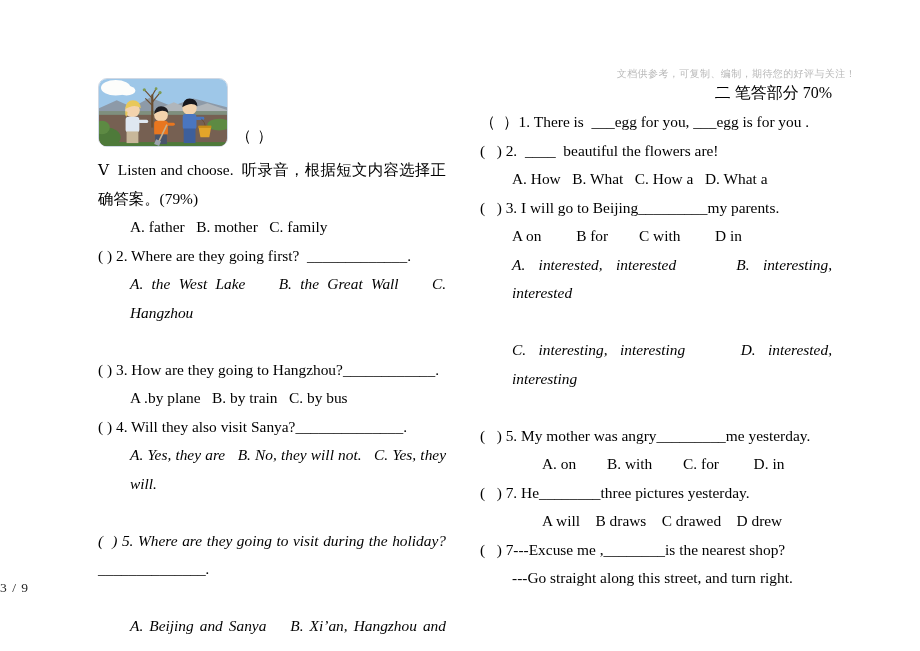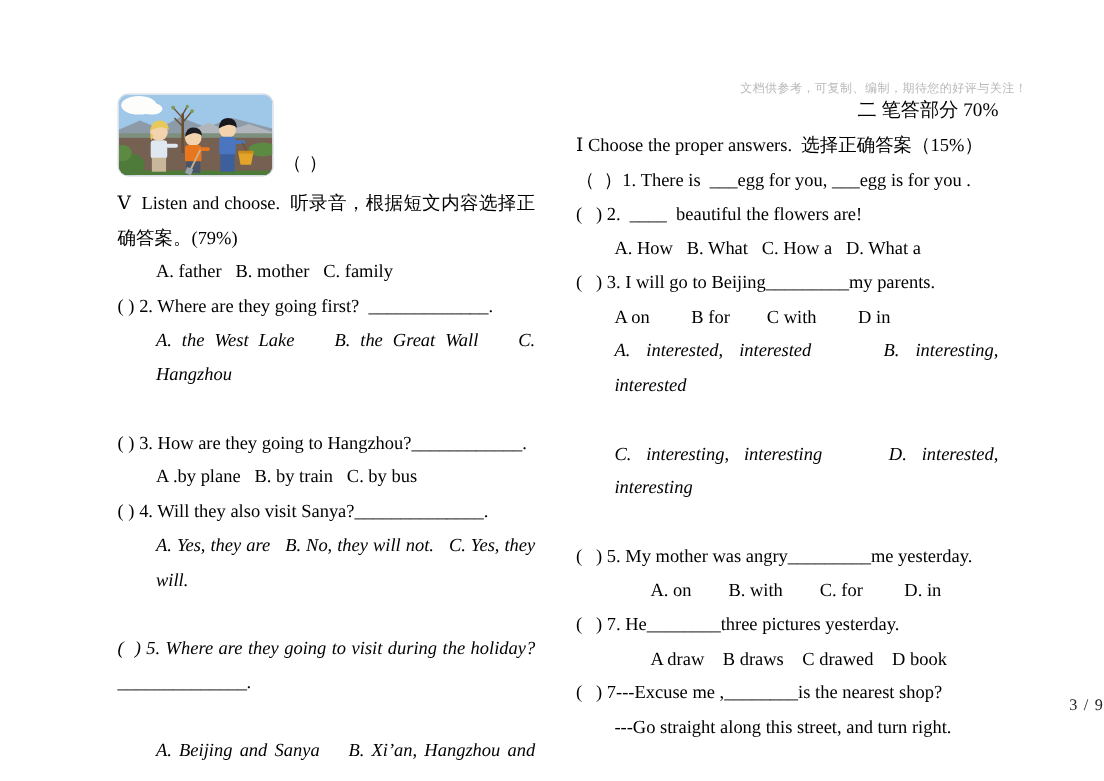--- a/index.html
+++ b/index.html
@@ -91,21 +91,21 @@
     font-size: 15.4px;
     letter-spacing: 1px;
   }
 
   
   .footer {
     position: absolute;
     left: 0;
     right: 0;
     top: 580px;
-    text-align: right;
+    text-align: left;
     font-size: 13.5px;
     color: #222;
     letter-spacing: 1px;
   }
 </style>
 </head>
 <body>
 
 <div class="watermark">文档供参考，可复制、编制，期待您的好评与关注！</div>
 
@@ -183,37 +183,36 @@
     <div class="line ind1 just">A. Yes, they are   B. No, they will not.   C. Yes, they will.</div>
 
     <div class="line just">(  ) 5. Where are they going to visit during the holiday?______________.</div>
     <div class="line ind1 just">A. Beijing and Sanya    B. Xi’an, Hangzhou and</div>
 
   </div>
 
   <div class="col col-right">
 
     <div class="heading">二  笔答部分 70%</div>
-    <div class="line">Ⅰ Choose the proper answers.  选择正确答案（15%）</div>
 
     <div class="line">（  ）1. There is  ___egg for you, ___egg is for you .</div>
 
     <div class="line">(   ) 2.  ____  beautiful the flowers are!</div>
     <div class="line ind1">A. How   B. What   C. How a   D. What a</div>
 
     <div class="line">(   ) 3. I will go to Beijing_________my parents.</div>
     <div class="line ind1">A on         B for        C with         D in</div>
 
     <div class="line ind1 just">A.  interested,  interested         B.  interesting, interested</div>
     <div class="line ind1 just">C.  interesting,  interesting         D.  interested, interesting</div>
 
     <div class="line">(   ) 5. My mother was angry_________me yesterday.</div>
     <div class="line ind2">A. on        B. with        C. for         D. in</div>
 
     <div class="line">(   ) 7. He________three pictures yesterday.</div>
-    <div class="line ind2">A draw    B draws    C drawed    D book</div>
+    <div class="line ind2">A will    B draws    C drawed    D drew</div>
 
     <div class="line">(   ) 7---Excuse me ,________is the nearest shop?</div>
     <div class="line ind1">---Go straight along this street, and turn right.</div>
   </div>
 </div>
 
 <div class="footer">3  / 9</div>
 
 </body></html>

